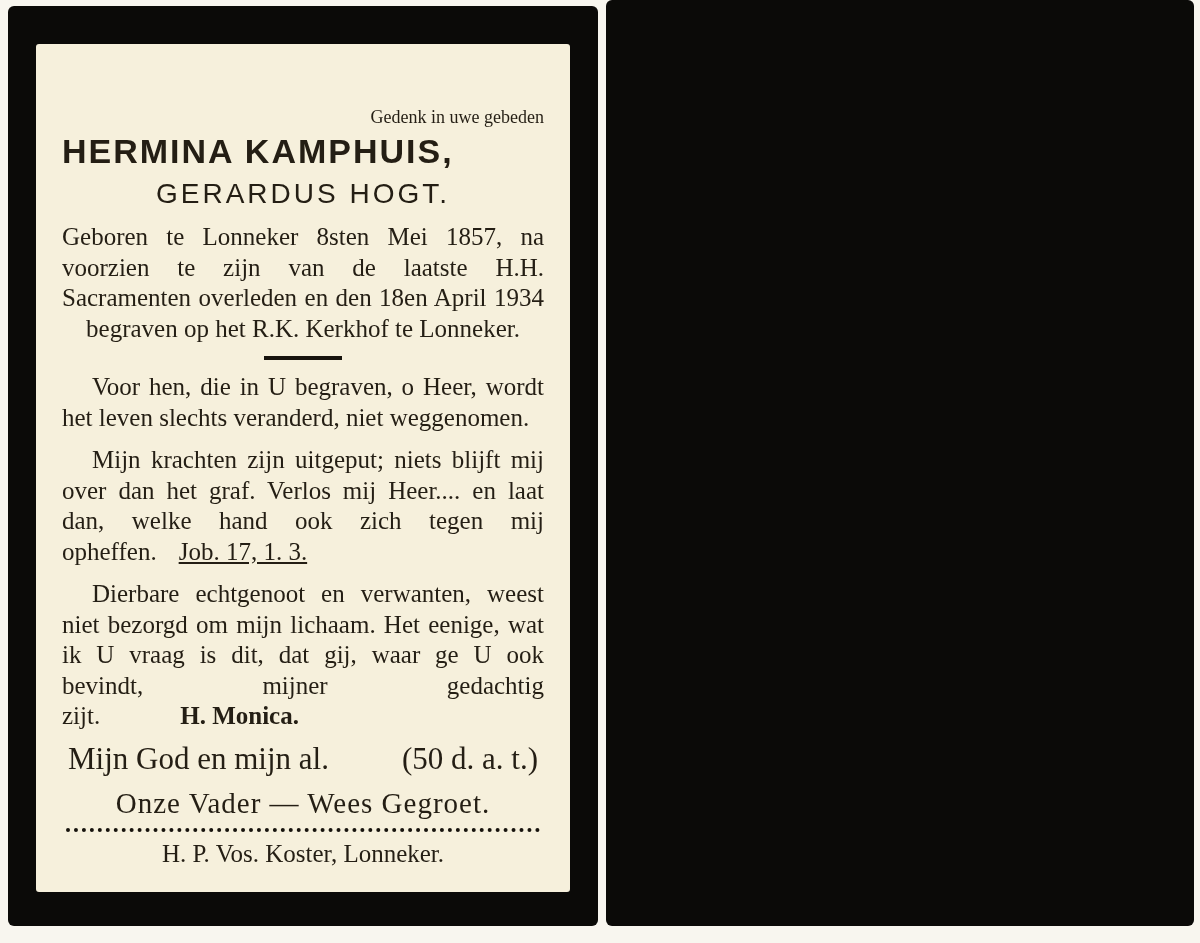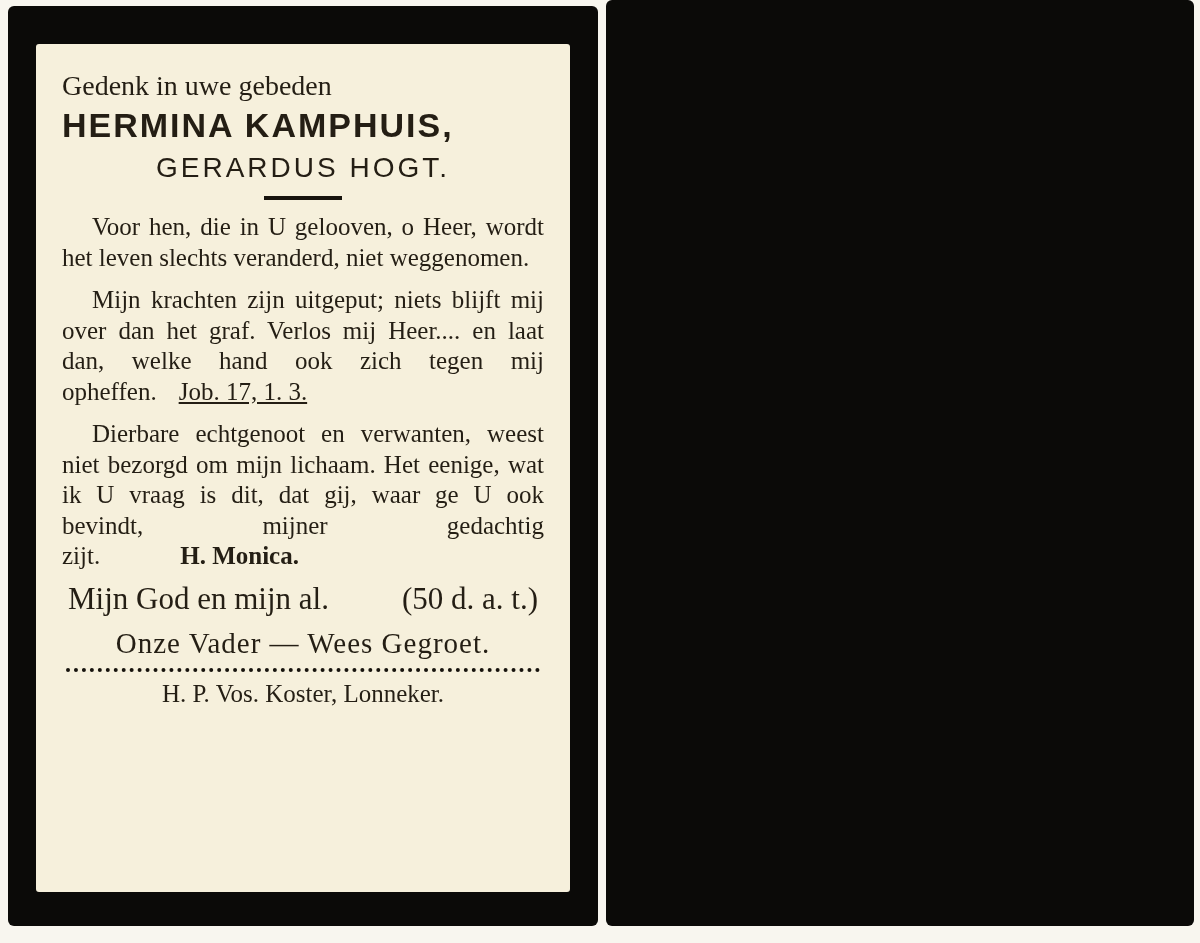--- a/index.html
+++ b/index.html
@@ -9,21 +9,21 @@
   .panel { position:absolute; background:#0b0a08; border-radius:6px; }
   #panel-left  { left:8px;  top:6px; width:590px; height:920px; }
   #panel-right { left:606px; top:0;  width:588px; height:926px; }
 
   
   #card-left {
     position:absolute; left:28px; top:38px; width:534px; height:848px;
     background:#f6f0dc; border-radius:3px; overflow:hidden;
     padding:26px 26px 0 26px; color:#241e14;
   }
-  .lc-intro   { text-align:left; font-size:28px; }
+  .lc-intro   { text-align:right; font-size:18px;margin-top:37px; }
   .lc-name    { text-align:left; font-family:"Liberation Sans", sans-serif; font-weight:bold;
                 font-size:34px; letter-spacing:2px; margin-top:4px; }
   .lc-relation{ text-align:center; font-size:26px; margin-top:5px; }
   .lc-spouse  { text-align:center; font-family:"Liberation Sans", sans-serif; font-weight:normal;
                 font-size:28px; letter-spacing:3px; margin-top:7px; }
   .lc-body    { font-size:25px; line-height:1.22; text-align:justify; margin-top:12px; }
   .lc-bio     { text-align-last:center; }
   .lc-verse   { text-indent:30px; }
   .ref-gap    { margin-left:22px; white-space:nowrap;text-decoration:underline; }
   .ref-gap-wide { margin-left:80px; white-space:nowrap;font-weight:bold; }
@@ -37,24 +37,25 @@
 <body>
 
 <div class="page">
 
   <div class="panel" id="panel-left">
     <div id="card-left">
       <div class="lc-intro">Gedenk in uwe gebeden</div>
       <div class="lc-name">HERMINA KAMPHUIS,</div>
       <div class="lc-spouse">GERARDUS HOGT.</div>
 
+      <p class="lc-body lc-bio">Geboren te Lonneker 8sten Mei 1857, na voorzien te zijn van de laatste H.H. Sacramenten overleden en den 18en April 1934 begraven op het R.K. Kerkhof te Lonneker.</p>
 
       <div class="divider"></div>
 
-      <p class="lc-body lc-verse">Voor hen, die in U gelooven, o Heer, wordt het leven slechts veranderd, niet weggenomen.</p>
+      <p class="lc-body lc-verse">Voor hen, die in U begraven, o Heer, wordt het leven slechts veranderd, niet weggenomen.</p>
 
       <p class="lc-body lc-verse"><span>Mijn krachten zijn uitgeput; niets blijft mij over dan het graf. Verlos mij Heer.... en laat dan, welke hand ook zich tegen mij opheffen.</span><span class="ref-gap">Job. 17, 1. 3.</span></p>
 
       <p class="lc-body lc-verse"><span>Dierbare echtgenoot en verwanten, weest niet bezorgd om mijn lichaam. Het eenige, wat ik U vraag is dit, dat gij, waar ge U ook bevindt, mijner gedachtig zijt.</span><span class="ref-gap-wide">H. Monica.</span></p>
 
       <div class="motto-row">
         <span>Mijn God en mijn al.</span>
         <span>(50 d. a. t.)</span>
       </div>
 

